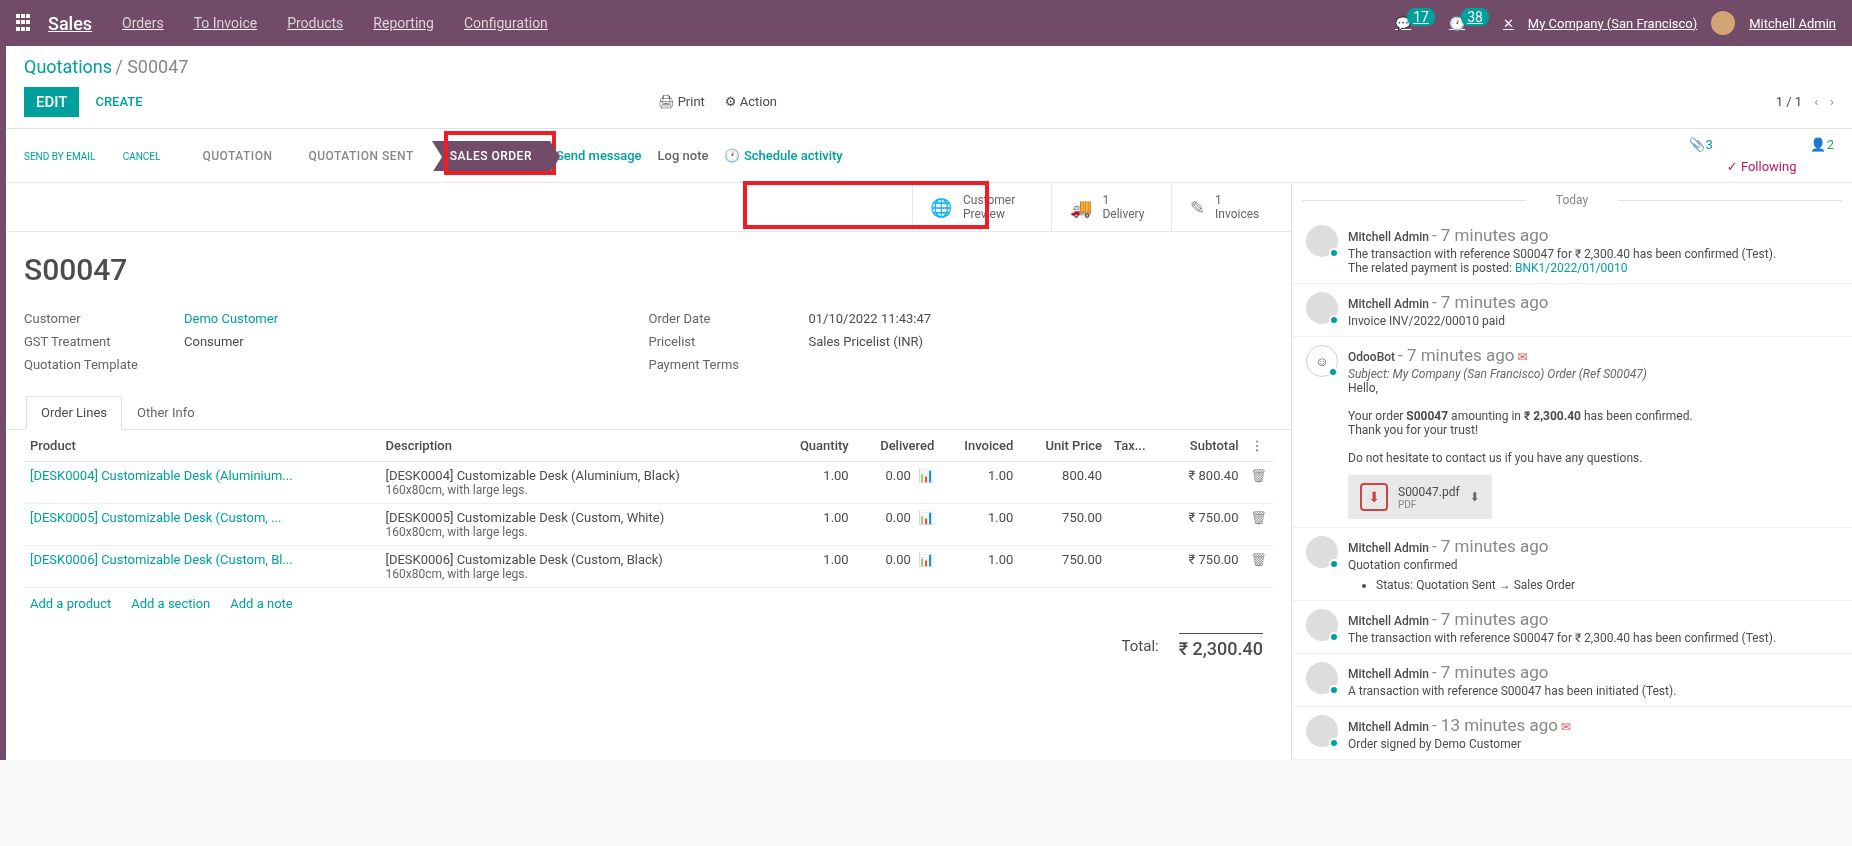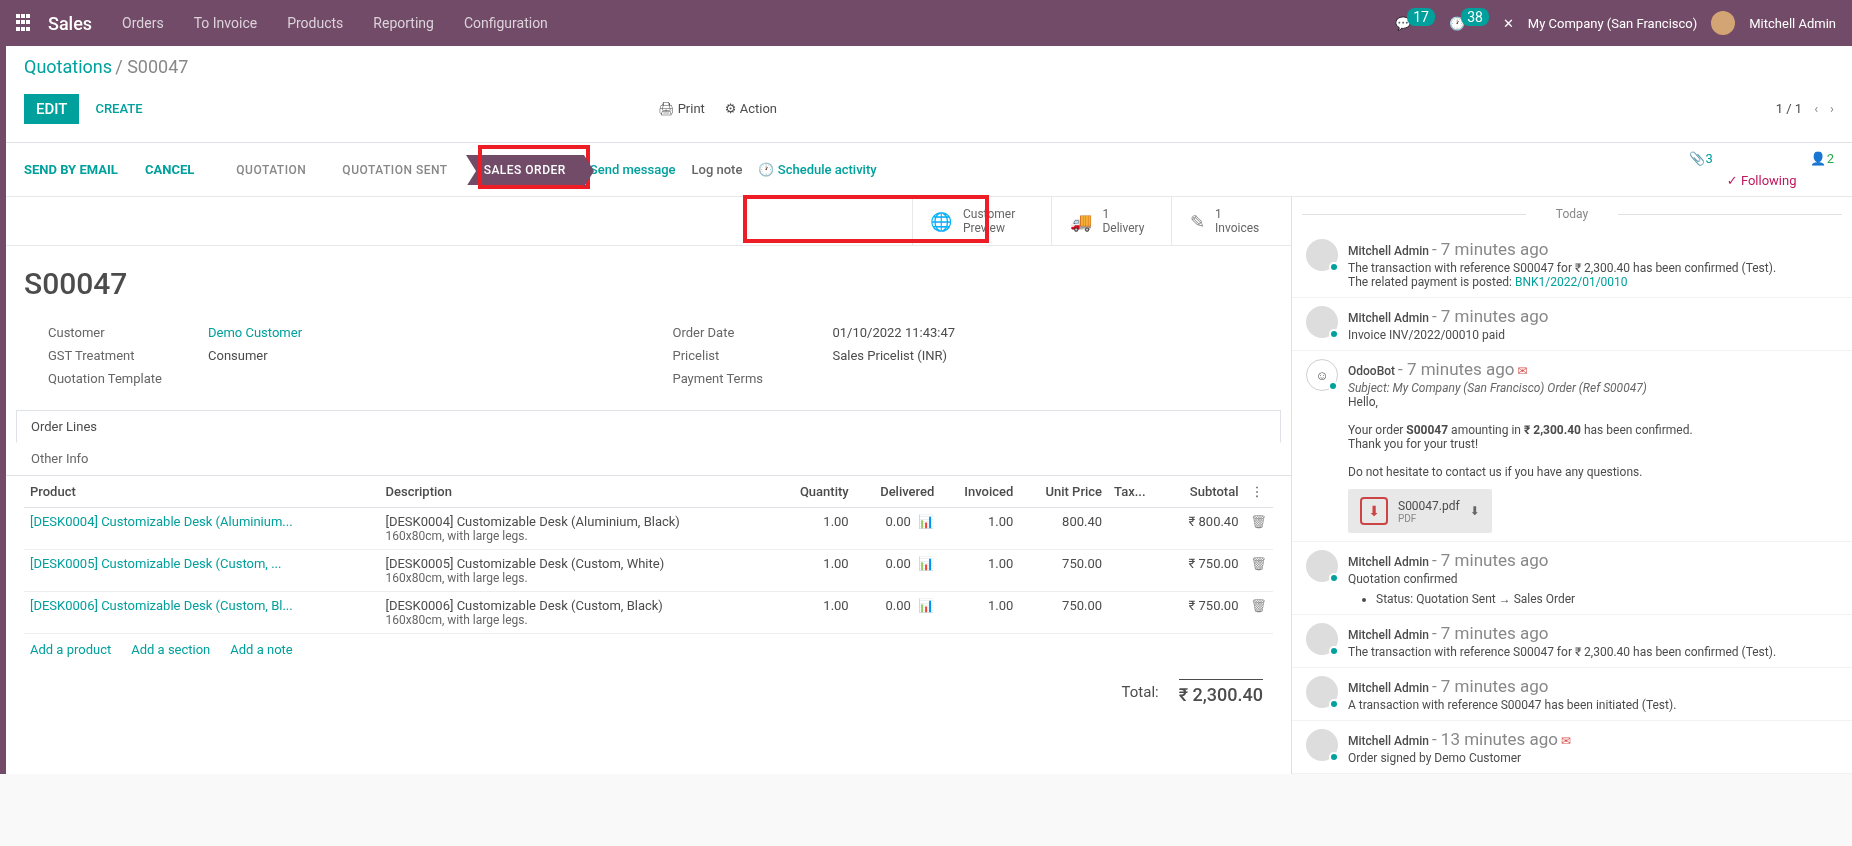--- a/index.html
+++ b/index.html
@@ -1,47 +1,47 @@
 <!DOCTYPE html>
 <html><head>
 <meta charset="utf-8">
 <style>
 * { margin: 0; padding: 0; box-sizing: border-box; font-family: -apple-system, BlinkMacSystemFont, "Segoe UI", Roboto, sans-serif; }
 body { font-size: 13px; color: #4c4c4c; background: #f9f9f9; width: 1852px; }
 
 
-.navbar { background: #714B67; color: #fff; height: 46px; display: flex; align-items: center; padding: 0 16px; }
+.navbar { background: #714B67; color: #fff; height: 46px; display: flex; align-items: center; padding: 0 16px; text-decoration: underline; }
 .navbar .apps-icon { width: 18px; height: 18px; margin-right: 14px; display: inline-flex; flex-wrap: wrap; gap: 1px; }
 .navbar .apps-icon span { width: 4px; height: 4px; background: #fff; }
 .navbar .brand { font-size: 18px; font-weight: 500; margin-right: 30px; }
 .navbar .menu { display: flex; gap: 30px; font-size: 14px; }
 .navbar .menu-item { cursor: pointer; color: #ddd3db; }
 .navbar .right { margin-left: auto; display: flex; align-items: center; gap: 14px; font-size: 13px; }
 .navbar .badge { position: relative; display: flex; align-items: center; }
 .navbar .badge .count { background: #00A09D; color: #fff; border-radius: 8px; padding: 1px 6px; font-size: 14px; margin-left: -4px; position: relative; top: -6px; }
 .navbar .avatar { width: 24px; height: 24px; border-radius: 50%; background: #d4a574; display: inline-block; }
 
 
 .breadcrumb-bar { background: #fff; padding: 10px 18px 2px; border-bottom: 0; }
 .breadcrumb-bar a { color: #00A09D; font-size: 18px; text-decoration: none; }
 .breadcrumb-bar .sep { color: #888; font-size: 18px; }
 .breadcrumb-bar .current { color: #888; font-size: 18px; }
 
 
 .action-bar { display: flex; align-items: center; padding: 6px 18px 10px; background: #fff; border-bottom: 1px solid #dee2e6; }
 .action-bar .btn-edit { background: #00A09D; color: #fff; padding: 6px 12px; border: none; font-size: 15px; font-weight: 500; cursor: pointer; margin-right: 16px; }
 .action-bar .btn-text { color: #00A09D; background: none; border: none; font-size: 13px; font-weight: 500; cursor: pointer; margin-right: 16px; }
-.action-bar .center { margin: 16px auto; display: flex; gap: 20px; }
+.action-bar .center { margin: 9px auto; display: flex; gap: 20px; }
 .action-bar .center button { background: none; border: none; color: #4c4c4c; font-size: 13px; cursor: pointer; }
 .action-bar .pager { margin-left: auto; color: #4c4c4c; display: flex; align-items: center; gap: 12px; }
 .action-bar .pager .arrow { color: #888; cursor: pointer; }
 
 
 .status-bar { display: flex; align-items: center; padding: 8px 18px; background: #fff; border-bottom: 1px solid #e8e8e8; }
-.status-bar .left-btns button { background: none; border: none; color: #00A09D; font-size: 13px; font-weight: 700; cursor: pointer; margin-right: 24px; }
+.status-bar .left-btns button { background: none; border: none; color: #00A09D; font-size: 10px; font-weight: 400; cursor: pointer; margin-right: 24px; }
 .stage { padding: 8px 18px; color: #888; background: #fff; position: relative; font-size: 12px; font-weight: 500; letter-spacing: 0.5px; }
 .stage.active { background: #714B67; color: #fff; }
 .stage::after { content: ""; position: absolute; right: -10px; top: 0; border-left: 10px solid #fff; border-top: 16px solid transparent; border-bottom: 16px solid transparent; z-index: 1; }
 .stage.active::after { border-left-color: #714B67; }
 
 .status-bar .chatter-head { display: flex; align-items: center; gap: 16px; margin-left: 6px; }
 .status-bar .chatter-head button { background: none; border: none; color: #00A09D; font-size: 13px; font-weight: 500; cursor: pointer; }
 .status-bar .chatter-summary { margin-left: auto; display: flex; gap: 14px; color: #00A09D; font-size: 13px; }
 
 
@@ -57,26 +57,26 @@
 .stat-btn .text { display: flex; flex-direction: column; font-size: 12px; color: #666; }
 
 
 .order-header { padding: 20px 18px; }
 .order-header h1 { font-size: 30px; color: #4c4c4c; font-weight: 500; }
 
 
 .field-grid { display: flex; padding: 0 18px 20px; }
 .field-col { flex: 1; }
 .field-row { display: flex; padding: 4px 0; }
-.field-label { width: 160px; color: #666; font-size: 13px; margin-left: 24px; }
+.field-label { width: 160px; color: #666; font-size: 13px; }
 .field-value { font-size: 13px; }
 .field-value.link { color: #00A09D; }
 
 
-.tabs { display: flex; padding: 0 10px; border-bottom: 1px solid #dee2e6; flex-direction: column; }
+.tabs { display: flex; padding: 0 20px; border-bottom: 1px solid #dee2e6; }
 .tab { padding: 8px 14px; border: 1px solid transparent; cursor: pointer; font-size: 13px; color: #666; }
 .tab.active { border: 1px solid #dee2e6; border-bottom: 1px solid #fff; margin-bottom: -1px; color: #4c4c4c; background: #fff; }
 
 
 .ol-table { width: calc(100% - 36px); margin: 0 18px; border-collapse: collapse; font-size: 13px; }
 .ol-table th { text-align: left; padding: 8px 6px; color: #4c4c4c; font-weight: 500; border-bottom: 1px solid #dee2e6; }
 .ol-table th.r { text-align: right; }
 .ol-table td { padding: 6px 6px; vertical-align: top; border-bottom: 1px solid #eee; }
 .ol-table td.r { text-align: right; }
 .ol-table td .prod { color: #00A09D; }

